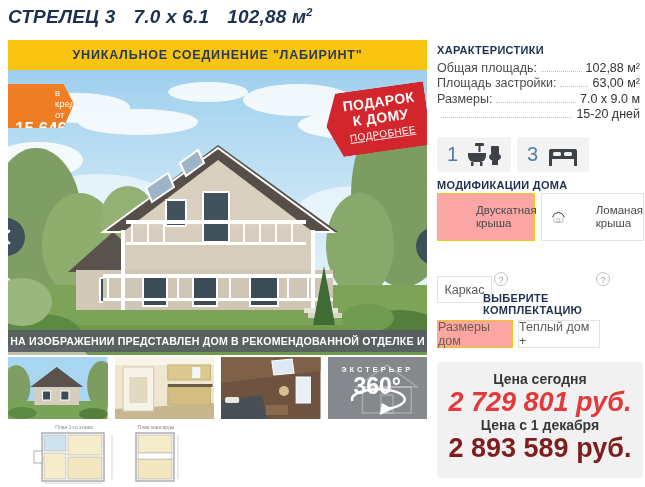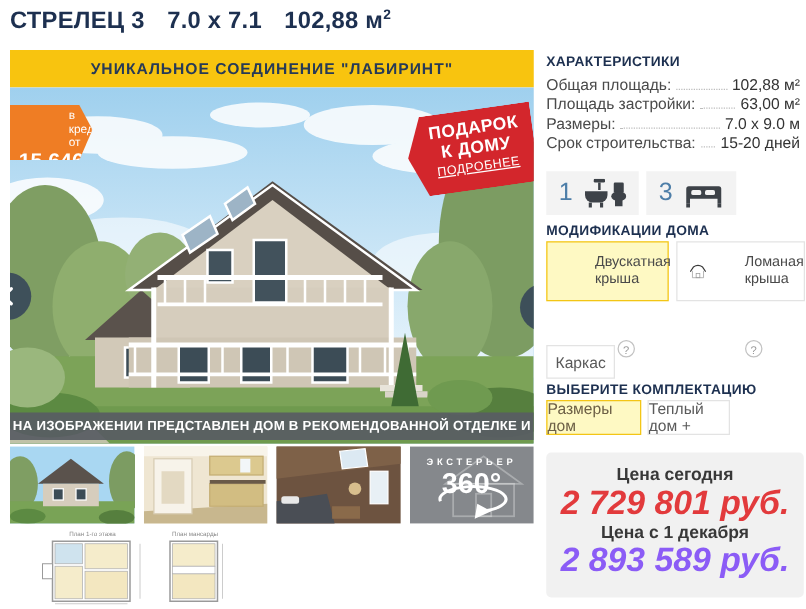--- a/index.html
+++ b/index.html
@@ -1,21 +1,21 @@
 <!DOCTYPE html>
 <html><head>
 <meta charset="utf-8">
 <style>
   html,body{margin:0;padding:0;background:#fff;}
   .page{position:relative;width:645px;height:487px;background:#fff;overflow:hidden;
         font-family:"Liberation Sans",sans-serif;}
 
   
   .page-title{position:absolute;left:8px;top:6px;display:flex;align-items:flex-end;gap:18px;
-              font-weight:bold;font-size:19px;color:#1d3050;letter-spacing:.2px;}
+              font-weight:bold;font-size:19px;color:#1d3050;letter-spacing:.2px;font-style:italic;}
   .page-title sup{font-size:11px;}
 
   
   .hero{position:absolute;left:8px;top:40px;width:419px;height:315px;}
   .hero-banner{position:absolute;left:0;top:0;width:100%;height:30px;background:#f8c40f;
                color:#273a57;font-weight:bold;font-size:12.5px;letter-spacing:.8px;
                text-align:center;line-height:30px;}
   .hero-photo{position:absolute;left:0;top:30px;width:419px;height:285px;overflow:hidden;background:#bcdcf0;}
   .hero-photo svg.scene{position:absolute;left:0;top:0;}
 
@@ -68,53 +68,53 @@
 
   .feat-box{position:absolute;top:137px;height:35px;background:#f3f3f3;
             display:flex;align-items:center;justify-content:center;gap:9px;}
   .feat-1{left:437px;width:74px;}
   .feat-2{left:517px;width:72px;}
   .feat-box .num{font-size:20px;color:#4d7ea8;}
 
   .opt-btn{position:absolute;box-sizing:border-box;cursor:pointer;
            display:flex;align-items:center;justify-content:center;
            font-size:12.5px;color:#5a5a5a;background:#fff;border:1px solid #e3e3e3;}
-  .opt-btn.selected{background:#fef9c3;border:1px solid #f3c516;color:#6d6046;gap:29px;}
+  .opt-btn.selected{background:#fca5a5;border:1px solid #f3c516;color:#6d6046;gap:29px;}
 
   .mod-btn{top:193px;height:48px;justify-content:flex-start;gap:8px;padding-left:9px;}
   .mod-1{left:437px;width:98px;}
   .mod-2{left:541px;width:103px;gap:30px;}
   .mod-label{font-size:11.5px;line-height:13px;color:#4a4a4a;}
 
   .tech-1{left:437px;top:276px;width:55px;height:27px;}
   .tech-2{left:510px;top:276px;width:81px;height:27px;}
   .help-icon{position:absolute;width:14px;height:14px;border:1px solid #c2c2c2;border-radius:50%;
              background:#fff;color:#9a9a9a;font-size:9px;text-align:center;line-height:14px;
              box-sizing:border-box;cursor:pointer;}
   .help-1{left:494px;top:272px;}
   .help-2{left:596px;top:272px;}
 
   .comp-1{left:437px;top:320px;width:76px;height:28px;}
-  .comp-2{left:518px;top:320px;width:66px;height:28px;}
+  .comp-2{left:518px;top:320px;width:82px;height:28px;}
 
   
   .price-box{position:absolute;left:437px;top:362px;width:206px;height:116px;background:#f1f1f1;
              border-radius:4px;text-align:center;padding-top:9px;box-sizing:border-box;}
   .price-label{font-size:14px;font-weight:bold;color:#383838;}
   .price-today{font-size:27px;font-weight:bold;color:#e23a3c;line-height:30px;font-style:italic;}
-  .price-later{font-size:27px;font-weight:bold;color:#8b5cf6;line-height:30px;font-style:italic;}
+  .price-later{font-size:27px;font-weight:bold;color:#7f1d1d;line-height:30px;}
 </style>
 </head>
 <body>
 
 <div class="page">
 
   <div class="page-title">
     <span>СТРЕЛЕЦ 3</span>
-    <span>7.0 х 7.1</span>
+    <span>7.0 х 6.1</span>
     <span><span>102,88 м</span><sup>2</sup></span>
   </div>
 
   <div class="hero">
     <div class="hero-banner">УНИКАЛЬНОЕ СОЕДИНЕНИЕ "ЛАБИРИНТ"</div>
 
     <div class="hero-photo">
       <svg class="scene" width="419" height="285" viewBox="0 0 419 285">
         <defs>
           <linearGradient id="sky" x1="0" y1="0" x2="0" y2="1">
@@ -315,21 +315,20 @@
       <span>Площадь застройки:</span>
       <span class="leader"></span>
       <span class="val">63,00 м²</span>
     </div>
     <div class="char-row">
       <span>Размеры:</span>
       <span class="leader"></span>
       <span class="val">7.0 х 9.0 м</span>
     </div>
     <div class="char-row">
-      <span>Срок строительства:</span>
       <span class="leader"></span>
       <span class="val">15-20 дней</span>
     </div>
   </div>
 
   <div class="feat-box feat-1">
     <span class="num">1</span>
     <svg width="34" height="24" viewBox="0 0 34 24" fill="#3d4248">
       <rect x="8" y="0" width="9" height="3" rx="1"></rect>
       <rect x="11.5" y="3" width="2" height="6"></rect>
@@ -373,21 +372,21 @@
     <div class="mod-label">
       <div>Ломаная</div>
       <div>крыша</div>
     </div>
   </div>
 
   <div class="opt-btn tech-1">Каркас</div>
   <div class="help-icon help-1">?</div>
   <div class="help-icon help-2">?</div>
 
-  <div class="side-header" style="top:306px;">ВЫБЕРИТЕ КОМПЛЕКТАЦИЮ</div>
+  <div class="side-header" style="top:292px;margin-left:46px;">ВЫБЕРИТЕ КОМПЛЕКТАЦИЮ</div>
   <div class="opt-btn comp-1 selected">Размеры дом</div>
   <div class="opt-btn comp-2">Теплый дом +</div>
 
   <div class="price-box">
     <div class="price-label">Цена сегодня</div>
     <div class="price-today">2 729 801 руб.</div>
     <div class="price-label">Цена с 1 декабря</div>
     <div class="price-later">2 893 589 руб.</div>
   </div>
 

